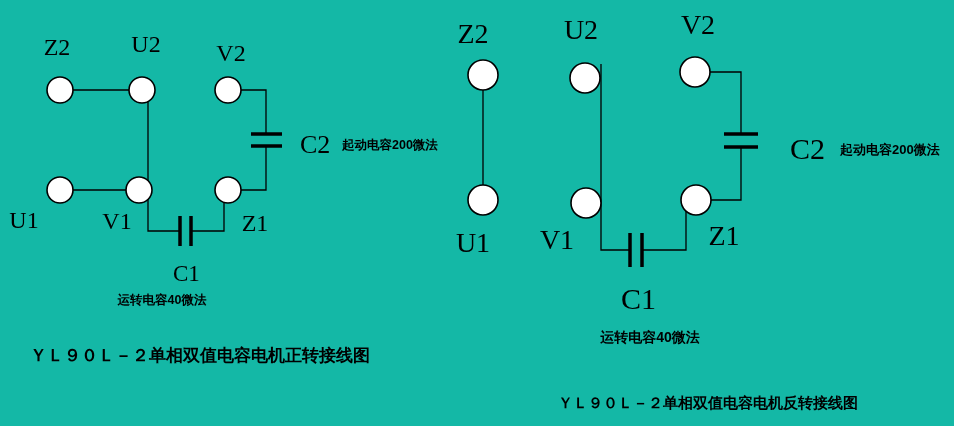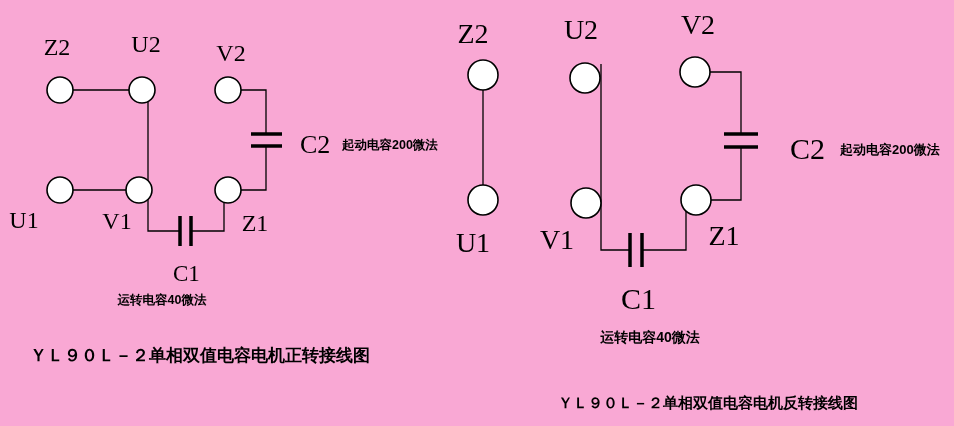--- a/index.html
+++ b/index.html
@@ -1,20 +1,20 @@
 <!DOCTYPE html>
 <html><head>
 <meta charset="utf-8">
 <style>
   html, body { margin: 0; padding: 0; background: #ffffff; }
   .canvas {
     position: relative;
     width: 954px;
     height: 426px;
-    background: #f9a8d4;
+    background: #14b8a6;
     overflow: hidden;
   }
   .diagram-svg {
     display: block;
     font-family: "Liberation Serif", serif;
   }
   .wire   { stroke: #000000; stroke-width: 1.3; fill: none; }
   .plate  { stroke: #000000; stroke-width: 3.5; fill: none; }
   .terminal { fill: #ffffff; stroke: #000000; stroke-width: 1.6; }
   .tlabel { fill: #000000; font-family: "Liberation Serif", serif; }

